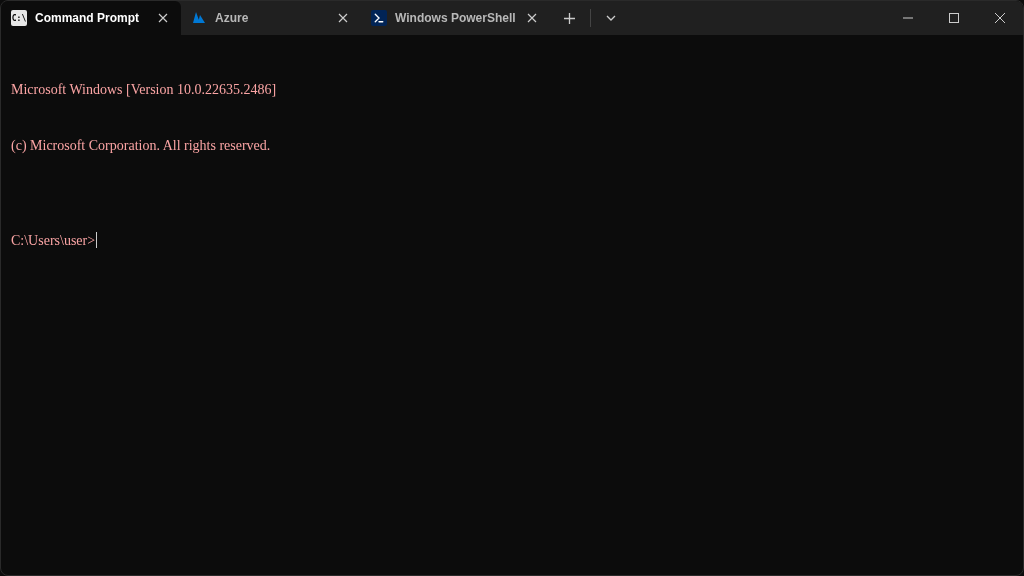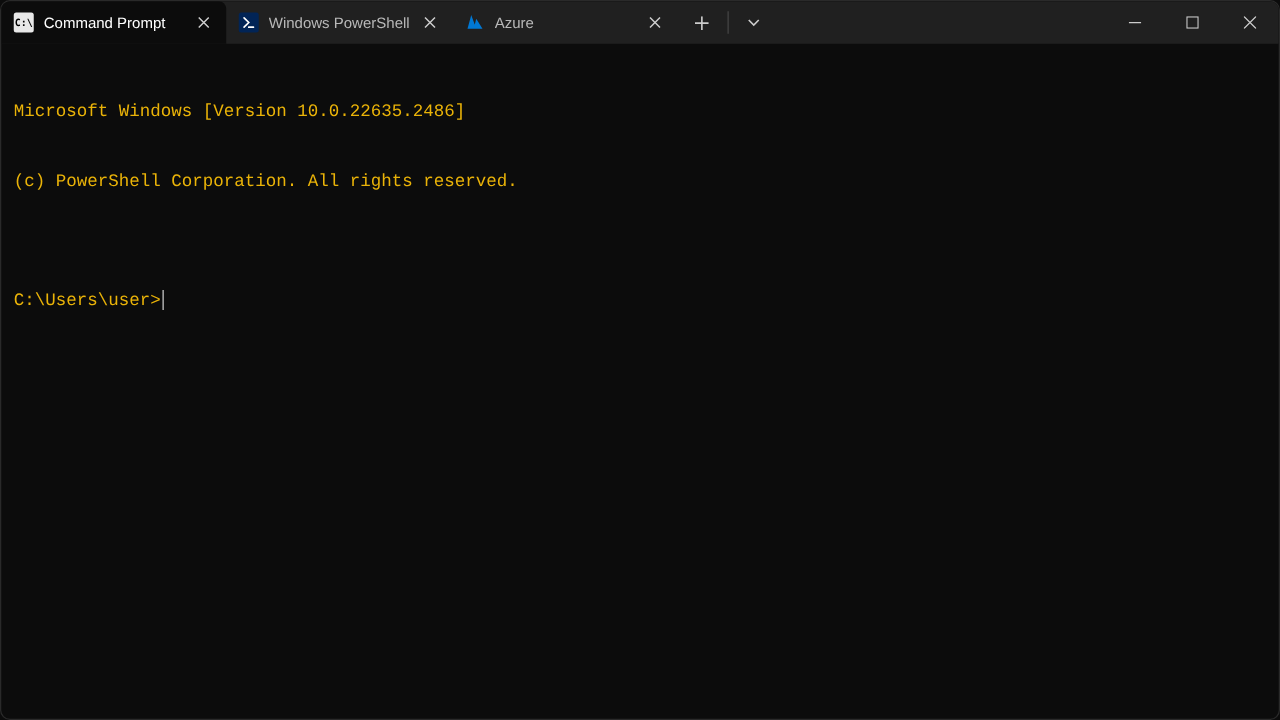--- a/index.html
+++ b/index.html
@@ -54,20 +54,21 @@
       display: flex;
       align-items: center;
       justify-content: center;
       flex-shrink: 0;
     }
     .tab-label {
       flex: 1;
       white-space: nowrap;
       overflow: hidden;
       text-overflow: ellipsis;
+      font-weight: bold;
     }
     .tab-close {
       width: 16px;
       height: 16px;
       display: flex;
       align-items: center;
       justify-content: center;
       border-radius: 3px;
       color: #cccccc;
       cursor: pointer;
@@ -105,24 +106,24 @@
     .win-btn {
       width: 46px;
       display: flex;
       align-items: center;
       justify-content: center;
       color: #cccccc;
       cursor: pointer;
     }
     .terminal {
       padding: 8px 10px;
-      font-family: Liberation Mono, monospace;
+      font-family: Liberation Serif, serif;
       font-size: 14px;
       line-height: 1.35;
-      color: #eab308;
+      color: #fca5a5;
       white-space: pre;
     }
     .terminal-line {
       display: block;
     }
     .prompt-line {
       display: flex;
       align-items: flex-start;
     }
     .cursor {
@@ -168,20 +169,36 @@
 <body>
 
 <div class="titlebar">
   <div class="tabs">
 
     <div class="tab active">
       <span class="tab-icon">
         <span class="cmd-icon-bg">C:\</span>
       </span>
       <span class="tab-label">Command Prompt</span>
+      <span class="tab-close">
+        <svg width="10" height="10" viewBox="0 0 10 10">
+            <path d="M1 1 L9 9 M9 1 L1 9" stroke="currentColor" stroke-width="1.2" fill="none"></path>
+          </svg>
+      </span>
+    </div>
+
+    <div class="tab inactive">
+      <span class="tab-icon">
+        <span class="azure-icon-bg">
+          <svg width="16" height="16" viewBox="0 0 16 16">
+              <path d="M5 2 L2 13 L9 13 L5 2 Z M9 5 L7 13 L14 13 L9 5 Z" fill="#0078d4"></path>
+            </svg>
+        </span>
+      </span>
+      <span class="tab-label">Azure</span>
       <span class="tab-close">
         <svg width="10" height="10" viewBox="0 0 10 10">
             <path d="M1 1 L9 9 M9 1 L1 9" stroke="currentColor" stroke-width="1.2" fill="none"></path>
           </svg>
       </span>
     </div>
 
     <div class="tab inactive">
       <span class="tab-icon">
         <span class="ps-icon-bg">
@@ -191,36 +208,20 @@
         </span>
       </span>
       <span class="tab-label">Windows PowerShell</span>
       <span class="tab-close">
         <svg width="10" height="10" viewBox="0 0 10 10">
             <path d="M1 1 L9 9 M9 1 L1 9" stroke="currentColor" stroke-width="1.2" fill="none"></path>
           </svg>
       </span>
     </div>
 
-    <div class="tab inactive">
-      <span class="tab-icon">
-        <span class="azure-icon-bg">
-          <svg width="16" height="16" viewBox="0 0 16 16">
-              <path d="M5 2 L2 13 L9 13 L5 2 Z M9 5 L7 13 L14 13 L9 5 Z" fill="#0078d4"></path>
-            </svg>
-        </span>
-      </span>
-      <span class="tab-label">Azure</span>
-      <span class="tab-close">
-        <svg width="10" height="10" viewBox="0 0 10 10">
-            <path d="M1 1 L9 9 M9 1 L1 9" stroke="currentColor" stroke-width="1.2" fill="none"></path>
-          </svg>
-      </span>
-    </div>
-
     <div class="tab-actions">
       <div class="tab-action-btn">
         <svg width="11" height="11" viewBox="0 0 10 10">
             <path d="M5 0 L5 10 M0 5 L10 5" stroke="currentColor" stroke-width="1.2"></path>
           </svg>
       </div>
       <div class="tab-divider"></div>
       <div class="tab-action-btn">
         <svg width="10" height="10" viewBox="0 0 10 10">
             <path d="M1 3 L5 7 L9 3" stroke="currentColor" stroke-width="1.3" fill="none"></path>
@@ -246,18 +247,18 @@
     <div class="win-btn close">
       <svg width="10" height="10" viewBox="0 0 10 10">
           <path d="M0 0 L10 10 M10 0 L0 10" stroke="currentColor" stroke-width="1"></path>
         </svg>
     </div>
   </div>
 </div>
 
 <div class="terminal">
   <span class="terminal-line">Microsoft Windows [Version 10.0.22635.2486]</span>
-  <span class="terminal-line">(c) PowerShell Corporation. All rights reserved.</span>
+  <span class="terminal-line">(c) Microsoft Corporation. All rights reserved.</span>
   <span class="terminal-line"></span>
   <span class="prompt-line">
     <span>C:\Users\user&gt;</span><span class="cursor"></span>
   </span>
 </div>
 
 </body></html>

